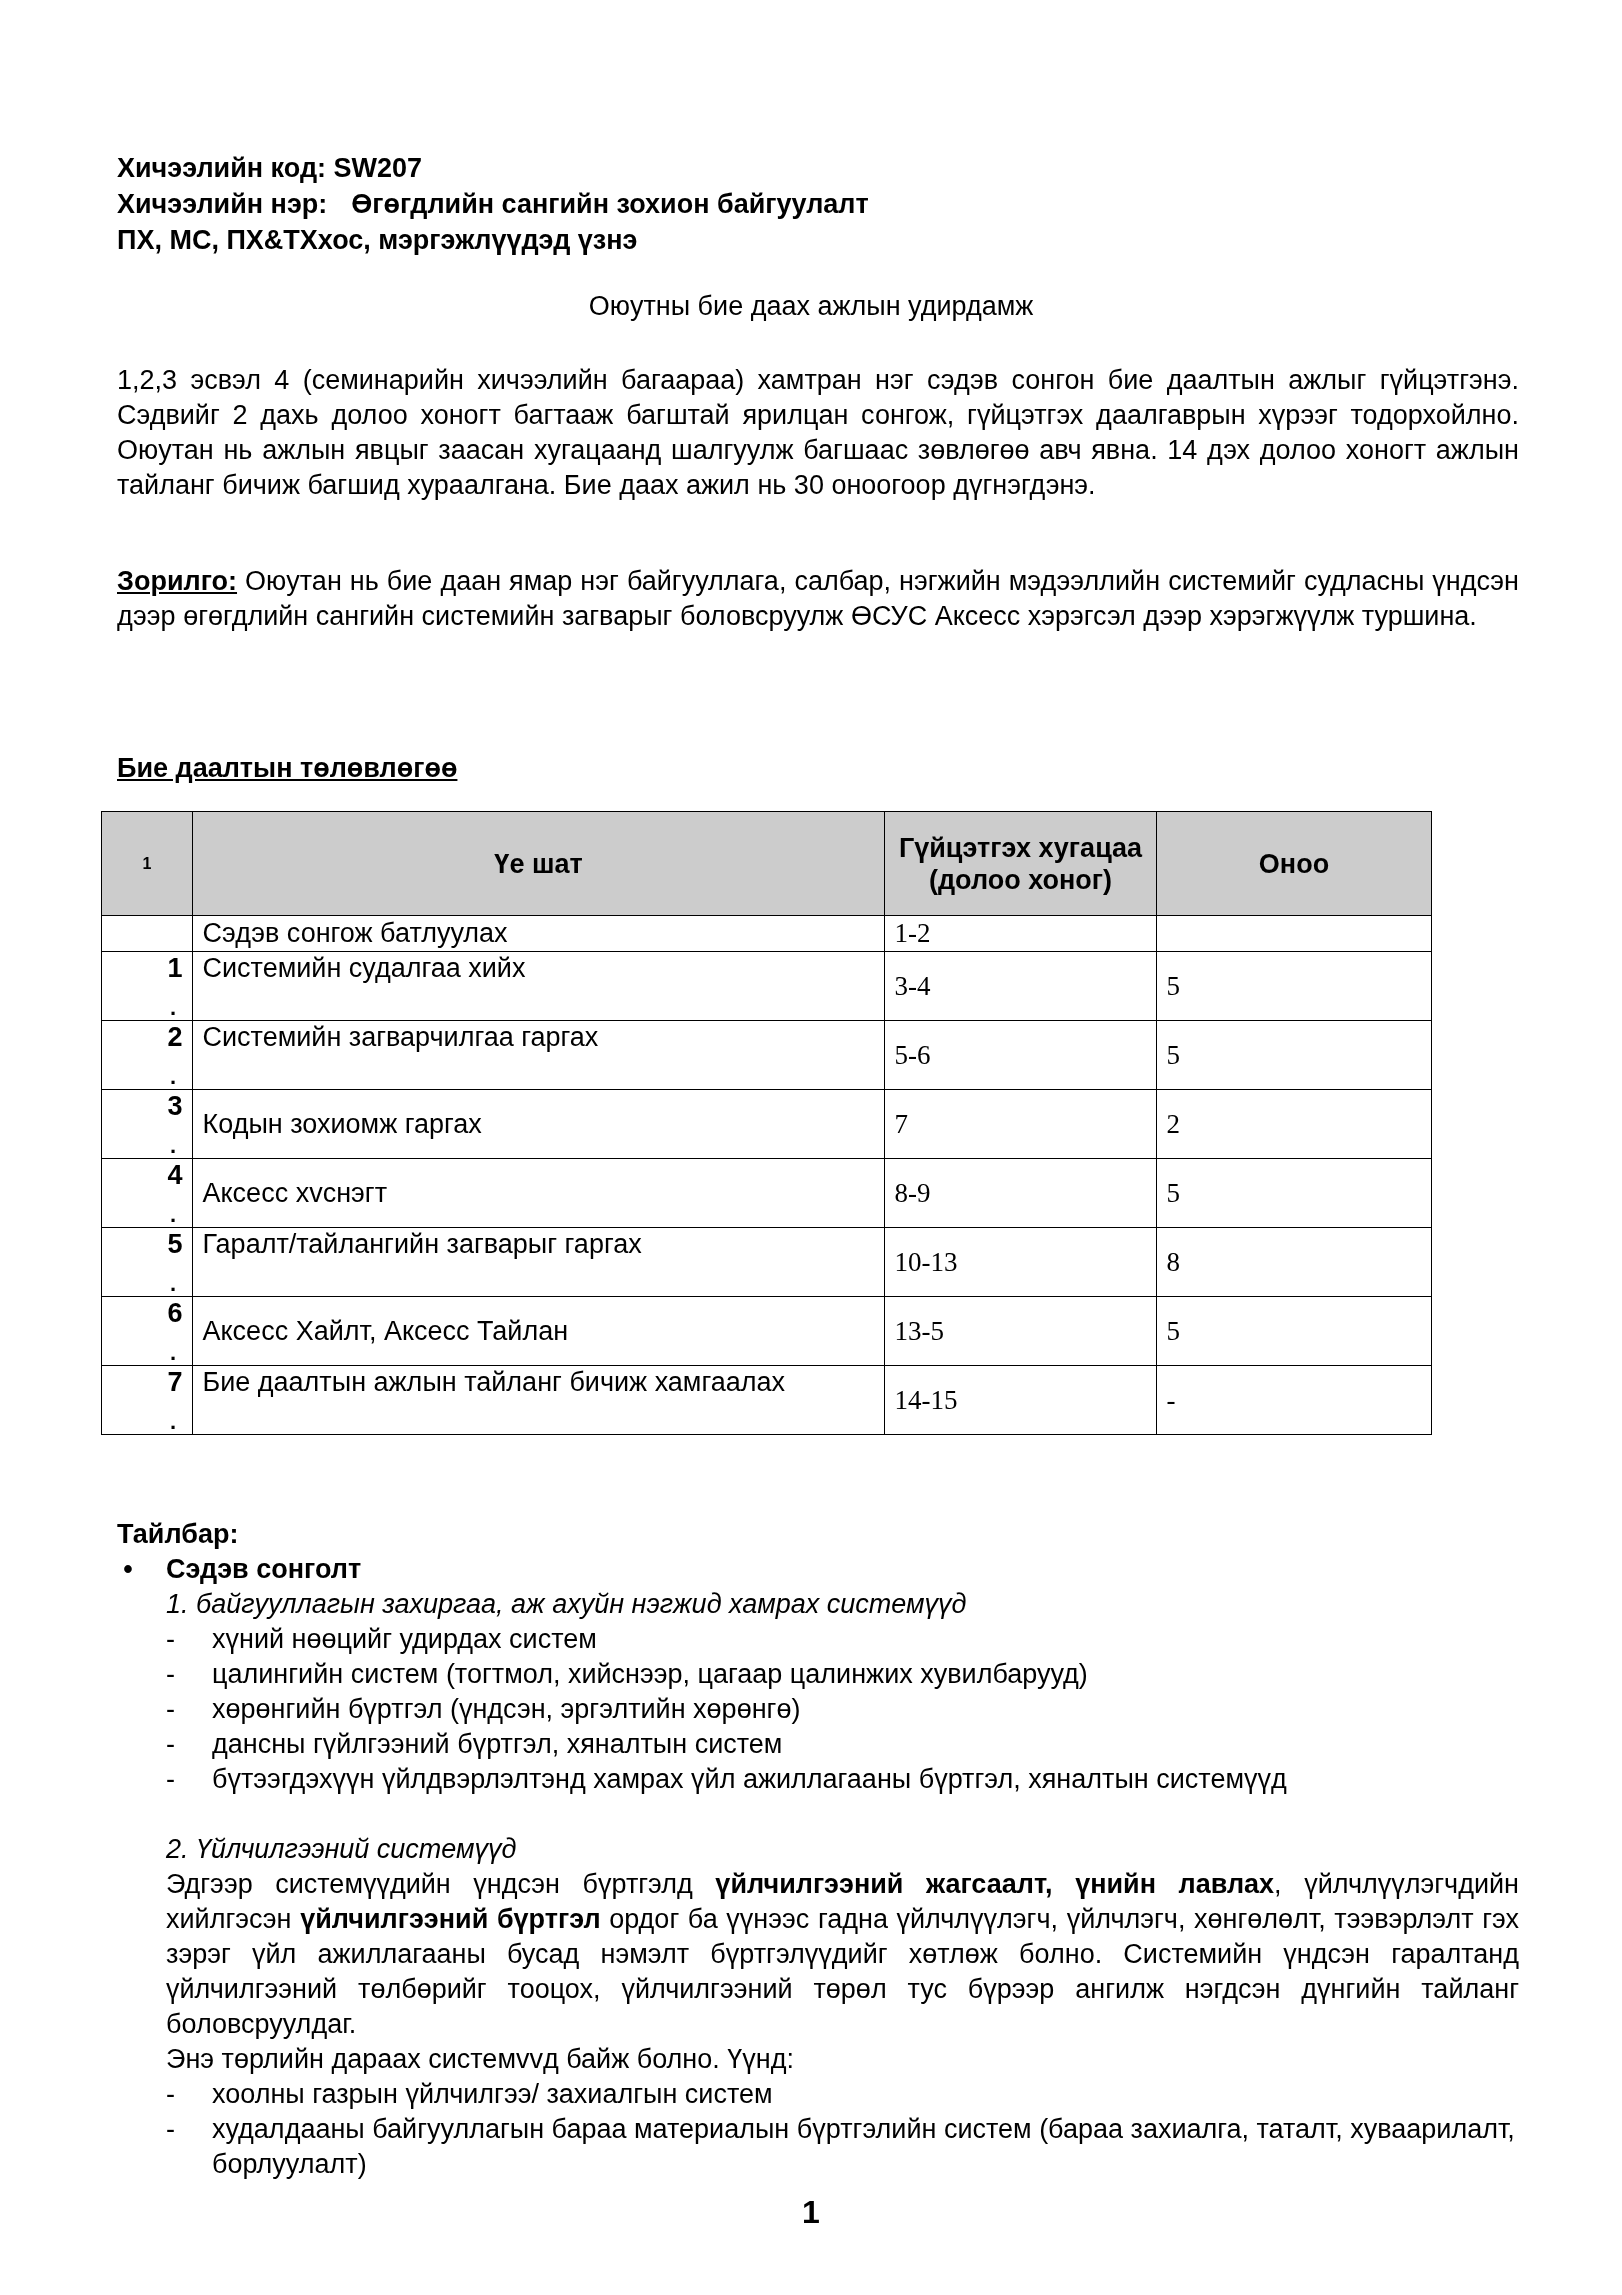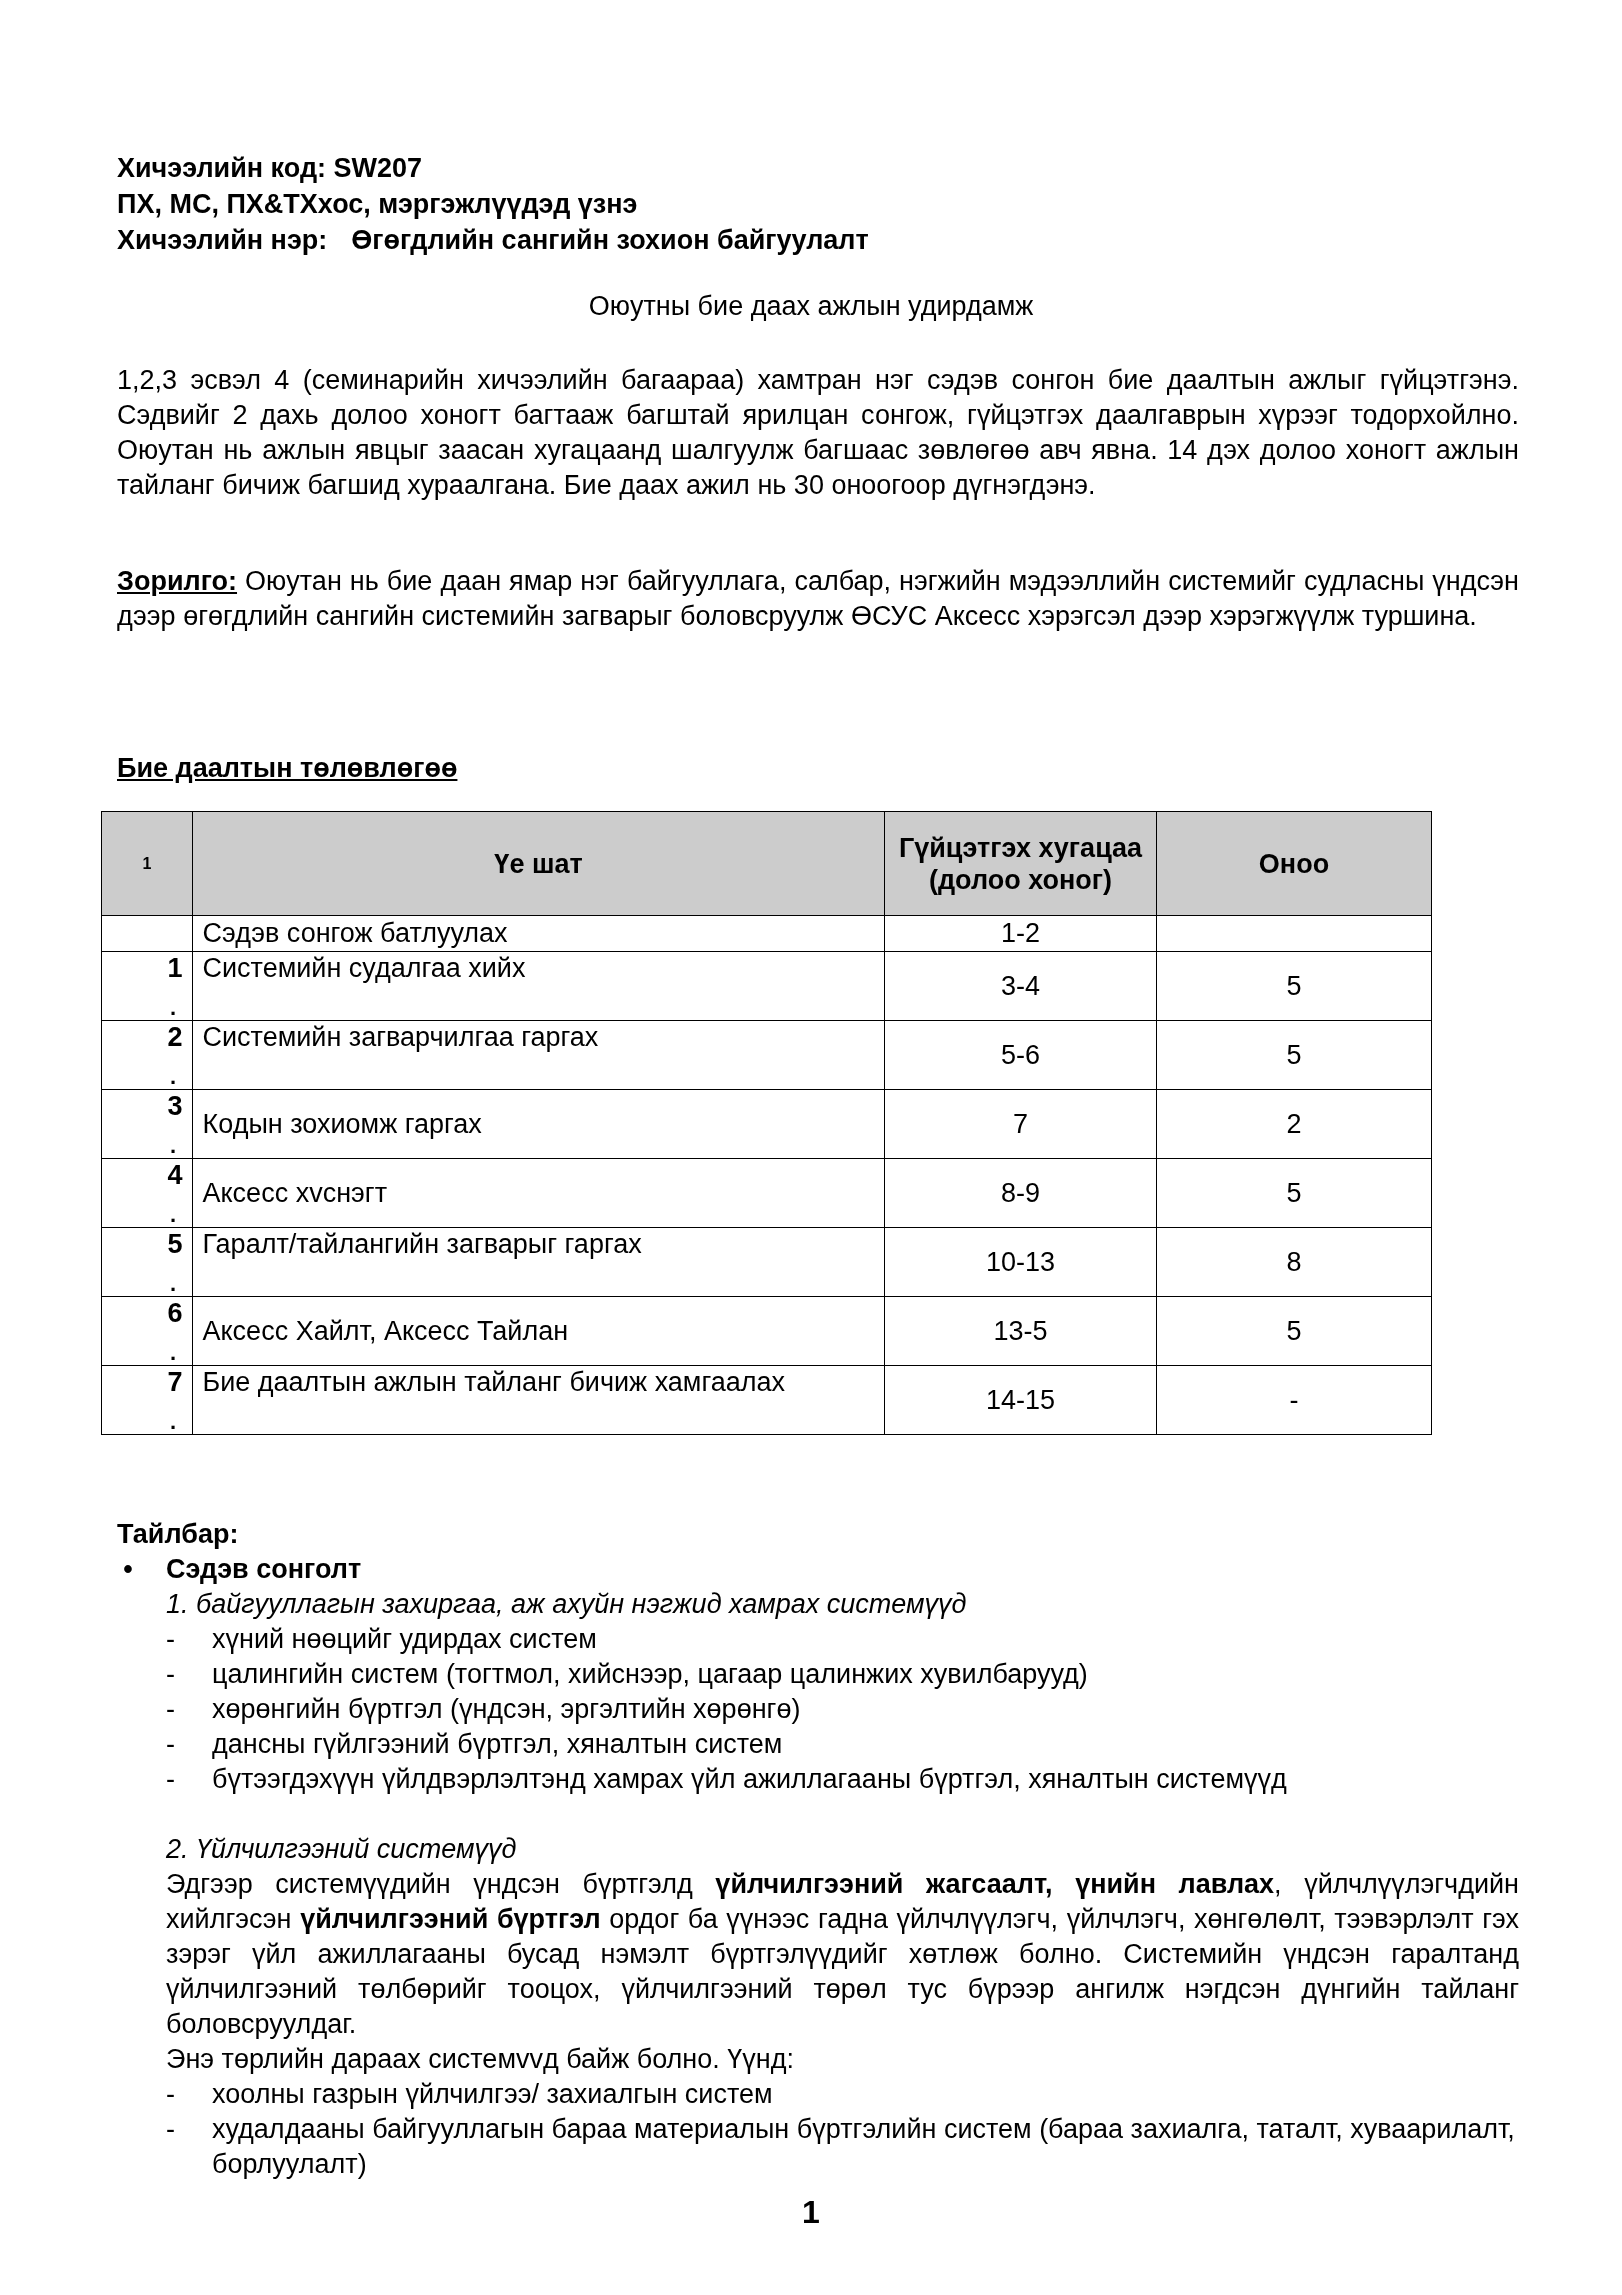--- a/index.html
+++ b/index.html
@@ -12,21 +12,21 @@
   .para .lbl { font-weight: bold; text-decoration: underline; }
   .sec-title { position: absolute; left: 117px; font-weight: bold; text-decoration: underline; font-size: 27px; margin-top: 10px; }
   table.plan { position: absolute; left: 101px; top: 811px; width: 1331px; border-collapse: collapse; font-size: 27px; }
   table.plan td, table.plan th { border: 1.6px solid #000; padding: 0 9.5px; vertical-align: top; }
   table.plan th { background: #cccccc; font-weight: bold; text-align: center; vertical-align: middle; height: 103px; line-height: 32px; }
   table.plan th.num { font-size: 16px; width: 71px; }
   table.plan th.stage { width: 672px; }
   table.plan th.time { width: 252px; margin-top: 32px; }
   table.plan td.num { font-weight: bold; text-align: right; position: relative; padding-right: 9.5px; }
   table.plan td.num .dot { position: absolute; right: 16px; bottom: 0; font-weight: bold; font-size: 22px; line-height: 24px; }
-  table.plan td.c { text-align: center; vertical-align: middle; }
+  table.plan td.c { vertical-align: middle; font-family: Liberation Serif, serif; }
   table.plan tr.first td { height: 35px; line-height: 35px; }
   table.plan tr.row td { height: 68px; line-height: 32px; }
   table.plan tr.row td.mid { vertical-align: middle; }
   .notes { position: absolute; left: 117px; top: 1517px; width: 1402px; font-size: 27px; line-height: 35px; }
   .notes .bul { position: relative; padding-left: 49px; font-weight: bold; }
   .notes .bul .mark { position: absolute; left: 6.3px; top: 0; }
   .notes .ital { font-style: italic; padding-left: 49px; }
   .notes .dash { position: relative; padding-left: 95px; }
   .notes .dash .mark { position: absolute; left: 49px; top: 0; }
   .notes .body { padding-left: 49px; text-align: justify; }
@@ -35,24 +35,24 @@
   .pagenum { position: absolute; left: 0; width: 1622px; top: 2194px; text-align: center; font-weight: bold; font-size: 32px; }
 </style>
 </head>
 <body>
 
 <div class="hdr">
   <div>
     <span>Хичээлийн код:</span>
     <span>SW207</span>
   </div>
-  <div>ПХ, МС, ПХ&amp;ТХхос, мэргэжлүүдэд үзнэ</div>
   <div>
     <span>Хичээлийн нэр:</span><span class="gap"></span><span>Өгөгдлийн сангийн зохион байгуулалт</span>
   </div>
+  <div>ПХ, МС, ПХ&amp;ТХхос, мэргэжлүүдэд үзнэ</div>
 </div>
 
 <div class="title">Оюутны бие даах ажлын удирдамж</div>
 
 <div class="para" style="top:363px;">1,2,3 эсвэл 4 (семинарийн хичээлийн багаараа) хамтран нэг сэдэв сонгон бие даалтын ажлыг гүйцэтгэнэ. Сэдвийг 2 дахь долоо хоногт багтааж багштай ярилцан сонгож, гүйцэтгэх даалгаврын хүрээг тодорхойлно. Оюутан нь ажлын явцыг заасан хугацаанд шалгуулж багшаас зөвлөгөө авч явна.  14 дэх долоо хоногт ажлын тайланг бичиж багшид хураалгана. Бие даах ажил нь 30 оноогоор дүгнэгдэнэ.</div>
 
 <div class="para" style="top:564px;"><span class="lbl">Зорилго:</span><span> Оюутан нь бие даан ямар нэг байгууллага, салбар, нэгжийн мэдээллийн системийг судласны үндсэн дээр өгөгдлийн сангийн системийн загварыг боловсруулж ӨСУС Аксесс хэрэгсэл дээр хэрэгжүүлж туршина.</span></div>
 
 <div class="sec-title" style="top:743px;">Бие даалтын төлөвлөгөө</div>
 

